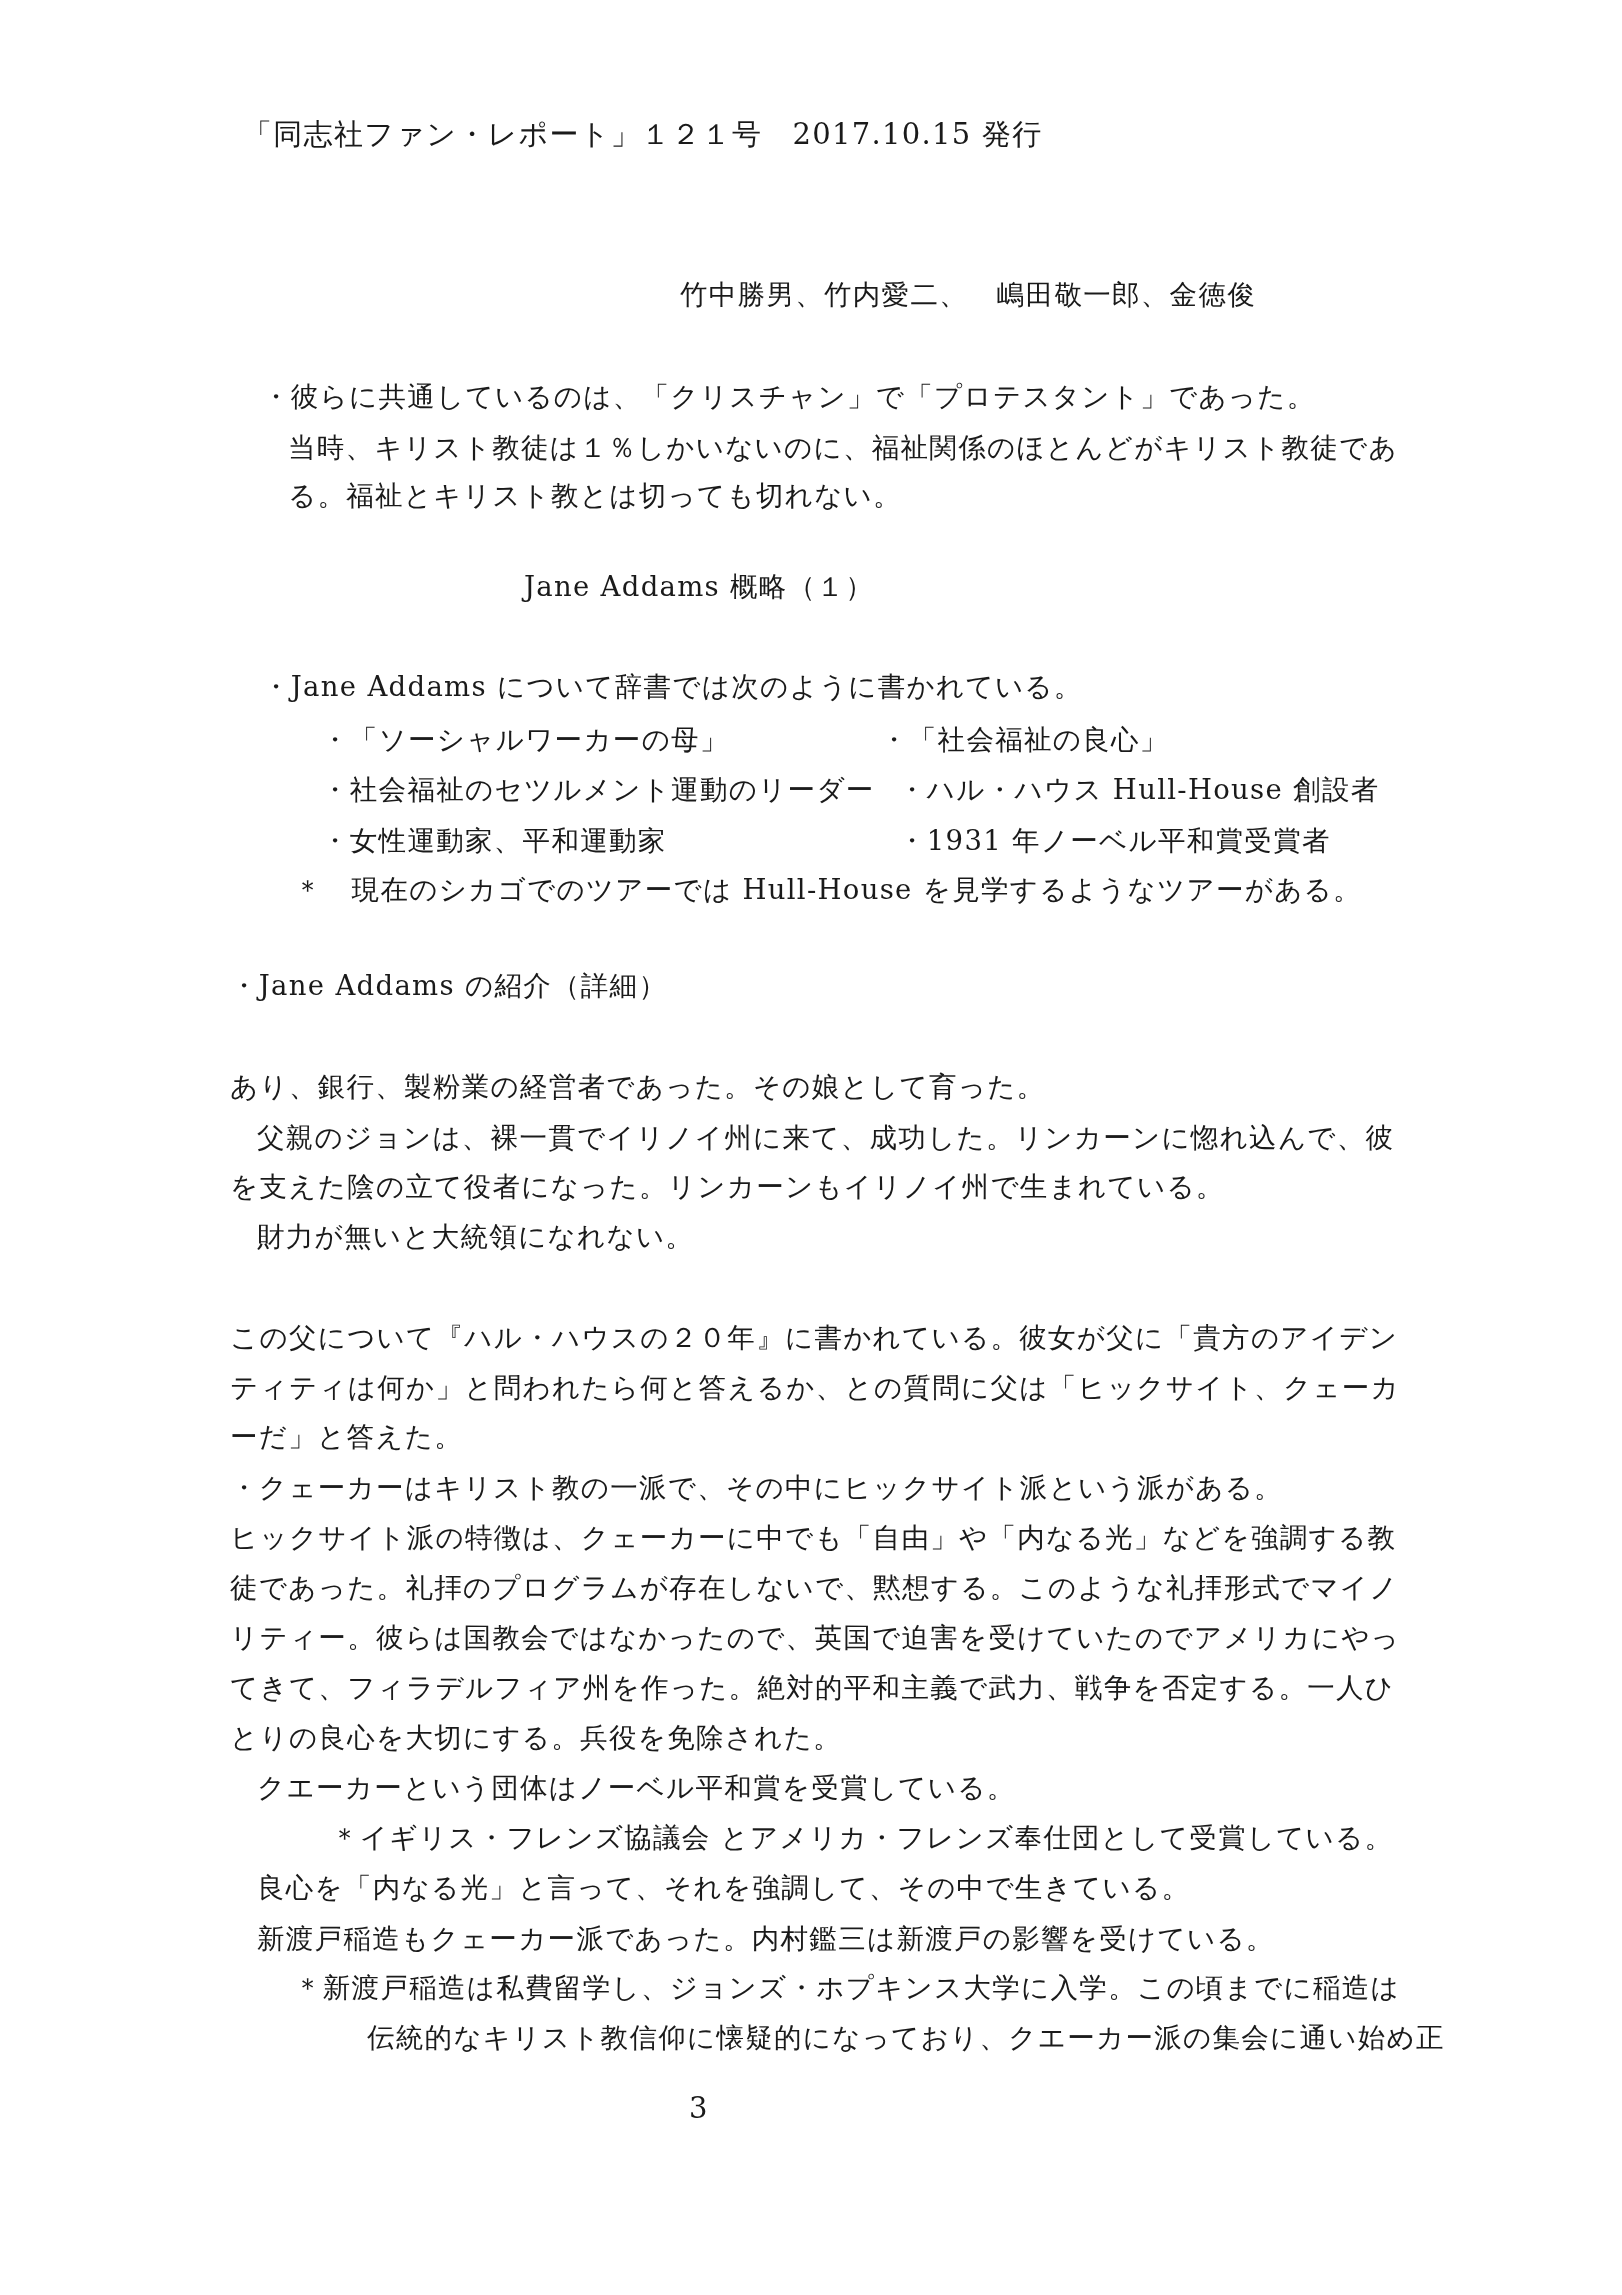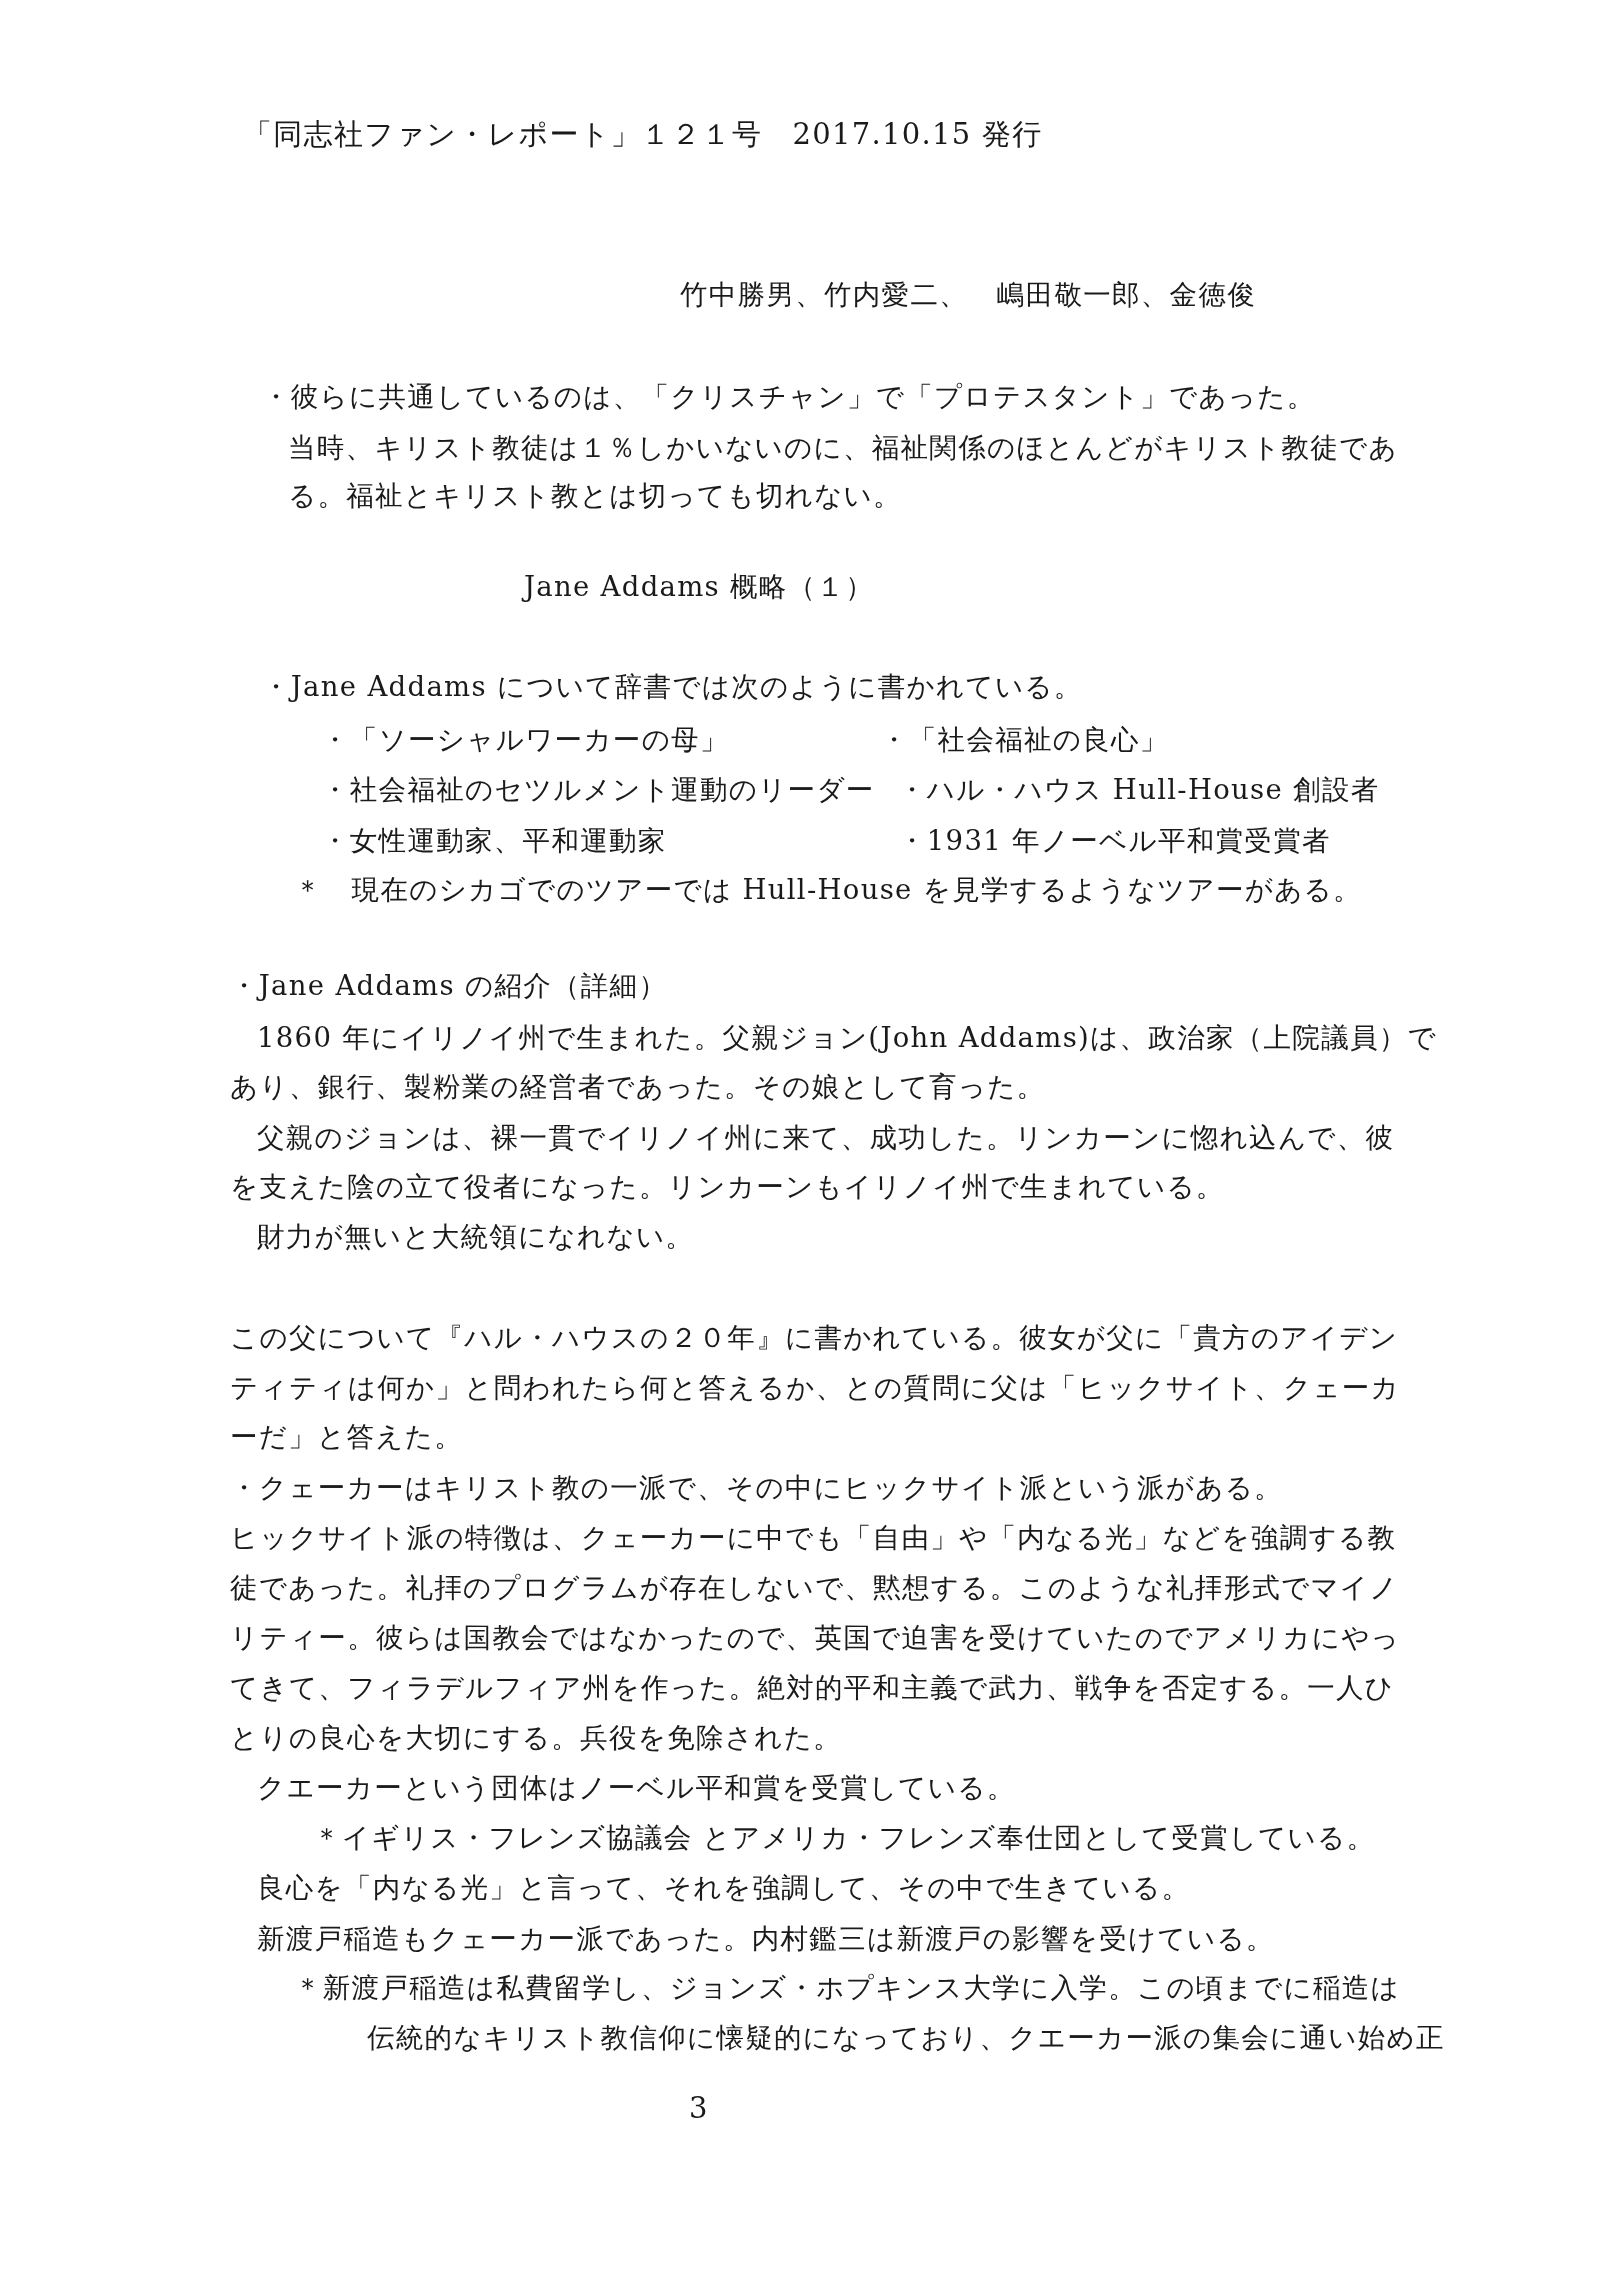--- a/index.html
+++ b/index.html
@@ -36,38 +36,37 @@
 
   <div class="col2" style="left:321px; top:770px;">・社会福祉のセツルメント運動のリーダー</div>
   <div class="col2" style="left:898px; top:770px;">・ハル・ハウス Hull-House 創設者</div>
 
   <div class="col2" style="left:321px; top:821px;">・女性運動家、平和運動家</div>
   <div class="col2" style="left:898px; top:821px;text-align:center;">・1931 年ノーベル平和賞受賞者</div>
 
   <div class="line" style="left:294px; top:870px;">＊　現在のシカゴでのツアーでは Hull-House を見学するようなツアーがある。</div>
 
   <div class="line" style="left:230px; top:966px;">・Jane Addams の紹介（詳細）</div>
-  <div class="line" style="left:257px; top:1018px;">1860 年にイリノイ州で生まれた。父親ジョン(John Addams)は、政治家（上院議員）で</div>
   <div class="line" style="left:230px; top:1067px;text-align:right;">あり、銀行、製粉業の経営者であった。その娘として育った。</div>
   <div class="line" style="left:257px; top:1118px;">父親のジョンは、裸一貫でイリノイ州に来て、成功した。リンカーンに惚れ込んで、彼</div>
   <div class="line" style="left:230px; top:1167px;">を支えた陰の立て役者になった。リンカーンもイリノイ州で生まれている。</div>
   <div class="line" style="left:257px; top:1217px;">財力が無いと大統領になれない。</div>
 
   <div class="line" style="left:230px; top:1318px;">この父について『ハル・ハウスの２０年』に書かれている。彼女が父に「貴方のアイデン</div>
   <div class="line" style="left:230px; top:1368px;">ティティは何か」と問われたら何と答えるか、との質問に父は「ヒックサイト、クェーカ</div>
   <div class="line" style="left:230px; top:1417px;">ーだ」と答えた。</div>
 
   <div class="line" style="left:230px; top:1468px;">・クェーカーはキリスト教の一派で、その中にヒックサイト派という派がある。</div>
   <div class="line" style="left:230px; top:1518px;">ヒックサイト派の特徴は、クェーカーに中でも「自由」や「内なる光」などを強調する教</div>
   <div class="line" style="left:230px; top:1568px;">徒であった。礼拝のプログラムが存在しないで、黙想する。このような礼拝形式でマイノ</div>
   <div class="line" style="left:230px; top:1618px;">リティー。彼らは国教会ではなかったので、英国で迫害を受けていたのでアメリカにやっ</div>
   <div class="line" style="left:230px; top:1668px;">てきて、フィラデルフィア州を作った。絶対的平和主義で武力、戦争を否定する。一人ひ</div>
   <div class="line" style="left:230px; top:1718px;">とりの良心を大切にする。兵役を免除された。</div>
   <div class="line" style="left:257px; top:1768px;">クエーカーという団体はノーベル平和賞を受賞している。</div>
-  <div class="line" style="left:313px; top:1818px;text-align:right;">＊イギリス・フレンズ協議会 とアメリカ・フレンズ奉仕団として受賞している。</div>
+  <div class="line" style="left:331px; top:1818px;text-align:right;">＊イギリス・フレンズ協議会 とアメリカ・フレンズ奉仕団として受賞している。</div>
   <div class="line" style="left:257px; top:1868px;">良心を「内なる光」と言って、それを強調して、その中で生きている。</div>
   <div class="line" style="left:257px; top:1919px;">新渡戸稲造もクェーカー派であった。内村鑑三は新渡戸の影響を受けている。</div>
   <div class="line" style="left:294px; top:1968px;">＊新渡戸稲造は私費留学し、ジョンズ・ホプキンス大学に入学。この頃までに稲造は</div>
   <div class="line" style="left:321px; top:2018px;margin-left:46px;">伝統的なキリスト教信仰に懐疑的になっており、クエーカー派の集会に通い始め正</div>
 
   <div class="line center pagenum">3</div>
 
 </div>
 
 

